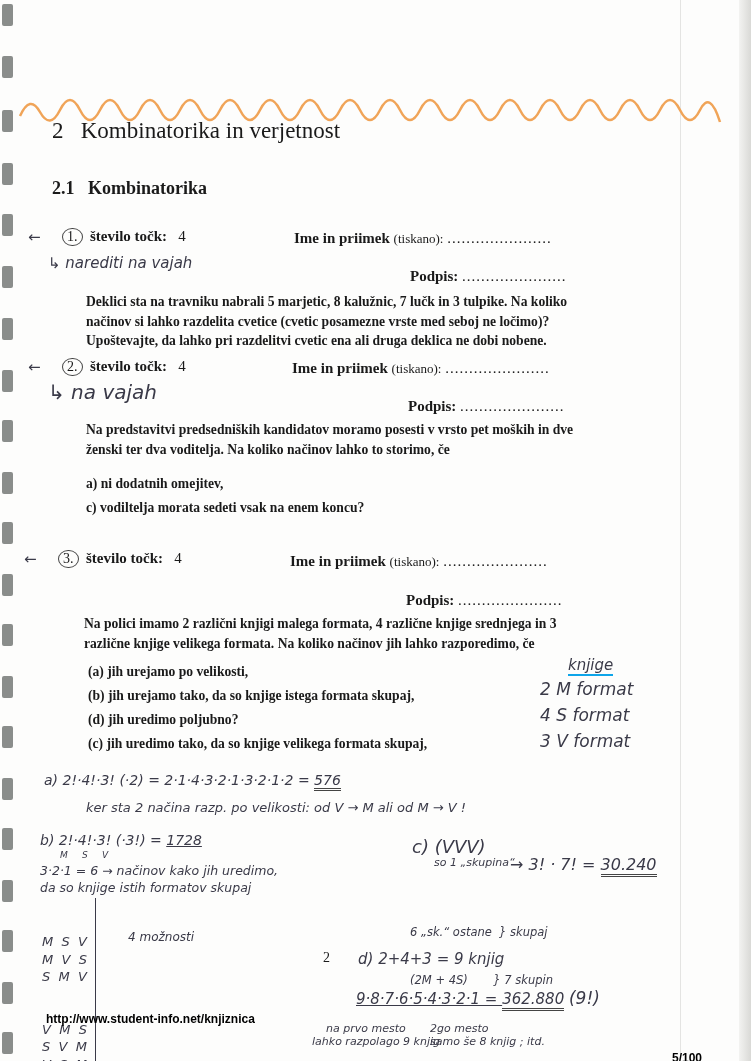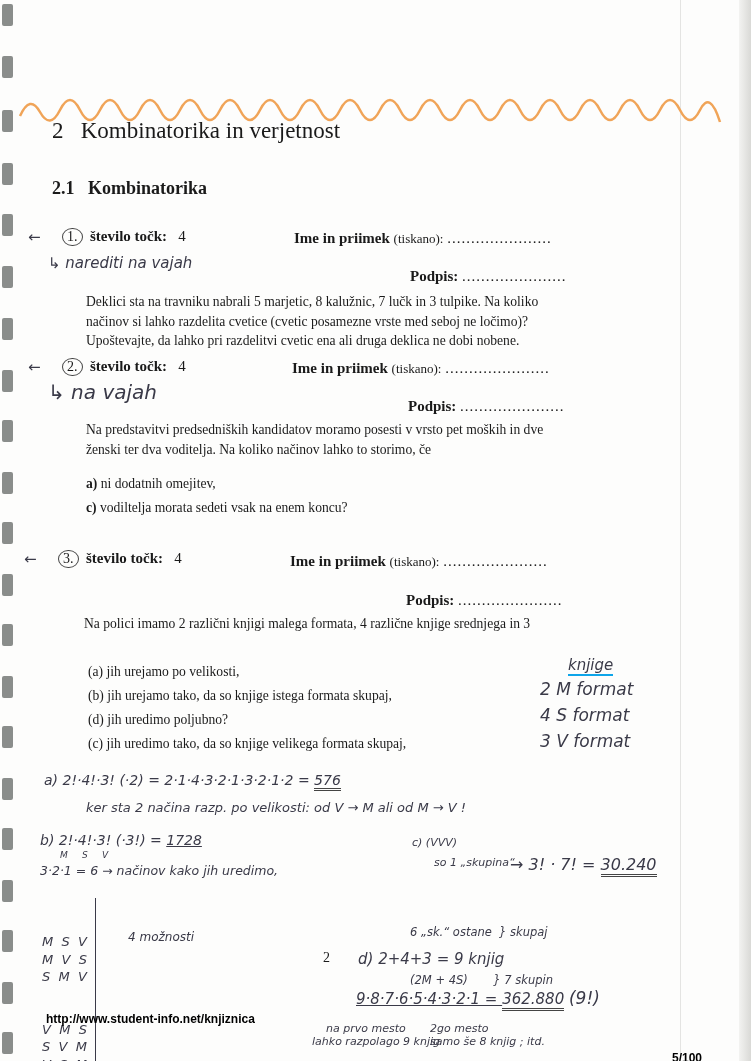--- a/index.html
+++ b/index.html
@@ -9,21 +9,21 @@
   .hole{position:absolute;left:2px;width:11px;height:22px;background:#8a8d8b;border-radius:2px;}
   .vline{position:absolute;left:680px;top:0;width:1px;height:1061px;background:#e4e4e2;}
   .rshadow{position:absolute;right:0;top:0;width:12px;height:1061px;background:linear-gradient(to right,#f3f3f1,#d9d9d6);}
   .serif{font-family:"Liberation Serif","DejaVu Serif",serif;}
   .hand{font-family:"DejaVu Sans","Liberation Sans",sans-serif;font-style:italic;color:#3a3a48;}
   h1.t{position:absolute;left:52px;top:118px;margin:0;font-size:23px;font-weight:normal;}
   h2.t{position:absolute;left:52px;top:178px;margin:0;font-size:18px;font-weight:bold;}
   .qhead{position:absolute;font-size:15px;}
   .qhead b{font-weight:bold;}
   .dots{letter-spacing:1px;}
-  .ptxt{position:absolute;font-size:13.6px;line-height:19.5px;}
+  .ptxt{position:absolute;font-size:13.6px;line-height:19.5px;font-weight:bold;}
   .circ{display:inline-block;border:1px solid #444;border-radius:50%;padding:0 4px;font-size:14px;}
   .footer-url{position:absolute;left:46px;top:1012px;font-family:"Liberation Sans","DejaVu Sans",sans-serif;font-weight:bold;font-size:12px;color:#000;}
   .footer-page{position:absolute;left:672px;top:1012px;font-family:"Liberation Sans","DejaVu Sans",sans-serif;font-weight:bold;font-size:12px;color:#000;margin-top:39px;}
   .pgnum{position:absolute;left:323px;top:950px;font-size:14px;}
   .u{text-decoration:underline;}
   .uu{border-bottom:3px double #444;}
 </style>
 </head>
 <body>
 
@@ -123,20 +123,21 @@
   <b>Ime in priimek</b>
   <span style="font-size:13px">(tiskano):</span>
   <span class="dots">......................</span>
 </div>
 <div class="qhead serif" style="left:406px;top:592px">
   <b>Podpis:</b>
   <span class="dots">......................</span>
 </div>
 <div class="ptxt serif" style="left:84px;top:614px;width:560px">
   <div>Na polici imamo 2 različni knjigi malega formata, 4 različne knjige srednjega in 3</div>
+  <div>različne knjige velikega formata. Na koliko načinov jih lahko razporedimo, če</div>
 </div>
 <div class="ptxt serif" style="left:88px;top:660px;line-height:24px">
   <div><span>(a)</span> <span>jih urejamo po velikosti,</span></div>
   <div><span>(b)</span> <span>jih urejamo tako, da so knjige istega formata skupaj,</span></div>
   <div><span>(d)</span> <span>jih uredimo poljubno?</span></div>
   <div><span>(c)</span> <span>jih uredimo tako, da so knjige velikega formata skupaj,</span></div>
 </div>
 
 <div class="abs hand" style="left:540px;top:656px;font-size:15px">
   <div style="margin-left:28px;border-bottom:2px solid #0ea5e9;display:inline-block">knjige</div>
@@ -149,28 +150,29 @@
   <span>a)  2!·4!·3!  (·2) = 2·1·4·3·2·1·3·2·1·2 = </span><span class="uu">576</span>
 </div>
 <div class="abs hand" style="left:86px;top:800px;font-size:13px;white-space:nowrap">ker sta 2 načina razp. po velikosti: od V → M ali od M → V !</div>
 
 <div class="abs hand" style="left:40px;top:832px;font-size:14px;white-space:nowrap">
   <span>b)  2!·4!·3!  (·3!) = </span><span class="u">1728</span>
 </div>
 <div class="abs hand" style="left:60px;top:850px;font-size:9px;white-space:pre">M     S     V</div>
 <div class="abs hand" style="left:40px;top:862px;font-size:12.5px;line-height:17px;white-space:nowrap">
   <div>3·2·1 = 6 → načinov kako jih uredimo,</div>
+  <div>da so knjige istih formatov skupaj</div>
 </div>
 <div class="abs hand" style="left:42px;top:898px;font-size:13px;line-height:17.5px;white-space:pre;border-right:1px solid #3a3a48;padding-right:8px">
   <div>M  S  V</div><div>M  V  S</div><div>S  M  V</div>
   <div>V  M  S</div><div>S  V  M</div><div>V  S  M</div>
 </div>
 <div class="abs hand" style="left:128px;top:930px;font-size:12px">4 možnosti</div>
 
-<div class="abs hand" style="left:412px;top:836px;font-size:11px">c)  (VVV)</div>
+<div class="abs hand" style="left:412px;top:836px;font-size:18px">c)  (VVV)</div>
 <div class="abs hand" style="left:434px;top:856px;font-size:11px">so 1 „skupina“</div>
 <div class="abs hand" style="left:510px;top:855px;font-size:16px;white-space:nowrap">
   <span>→  3! · 7! = </span><span class="uu">30.240</span>
 </div>
 <div class="abs hand" style="left:410px;top:892px;font-size:11.5px;line-height:16px;white-space:pre">
   <div>6 „sk.“ ostane  } skupaj</div>
   <div>(2M + 4S)       } 7 skupin</div>
 </div>
 
 <div class="pgnum serif">2</div>

